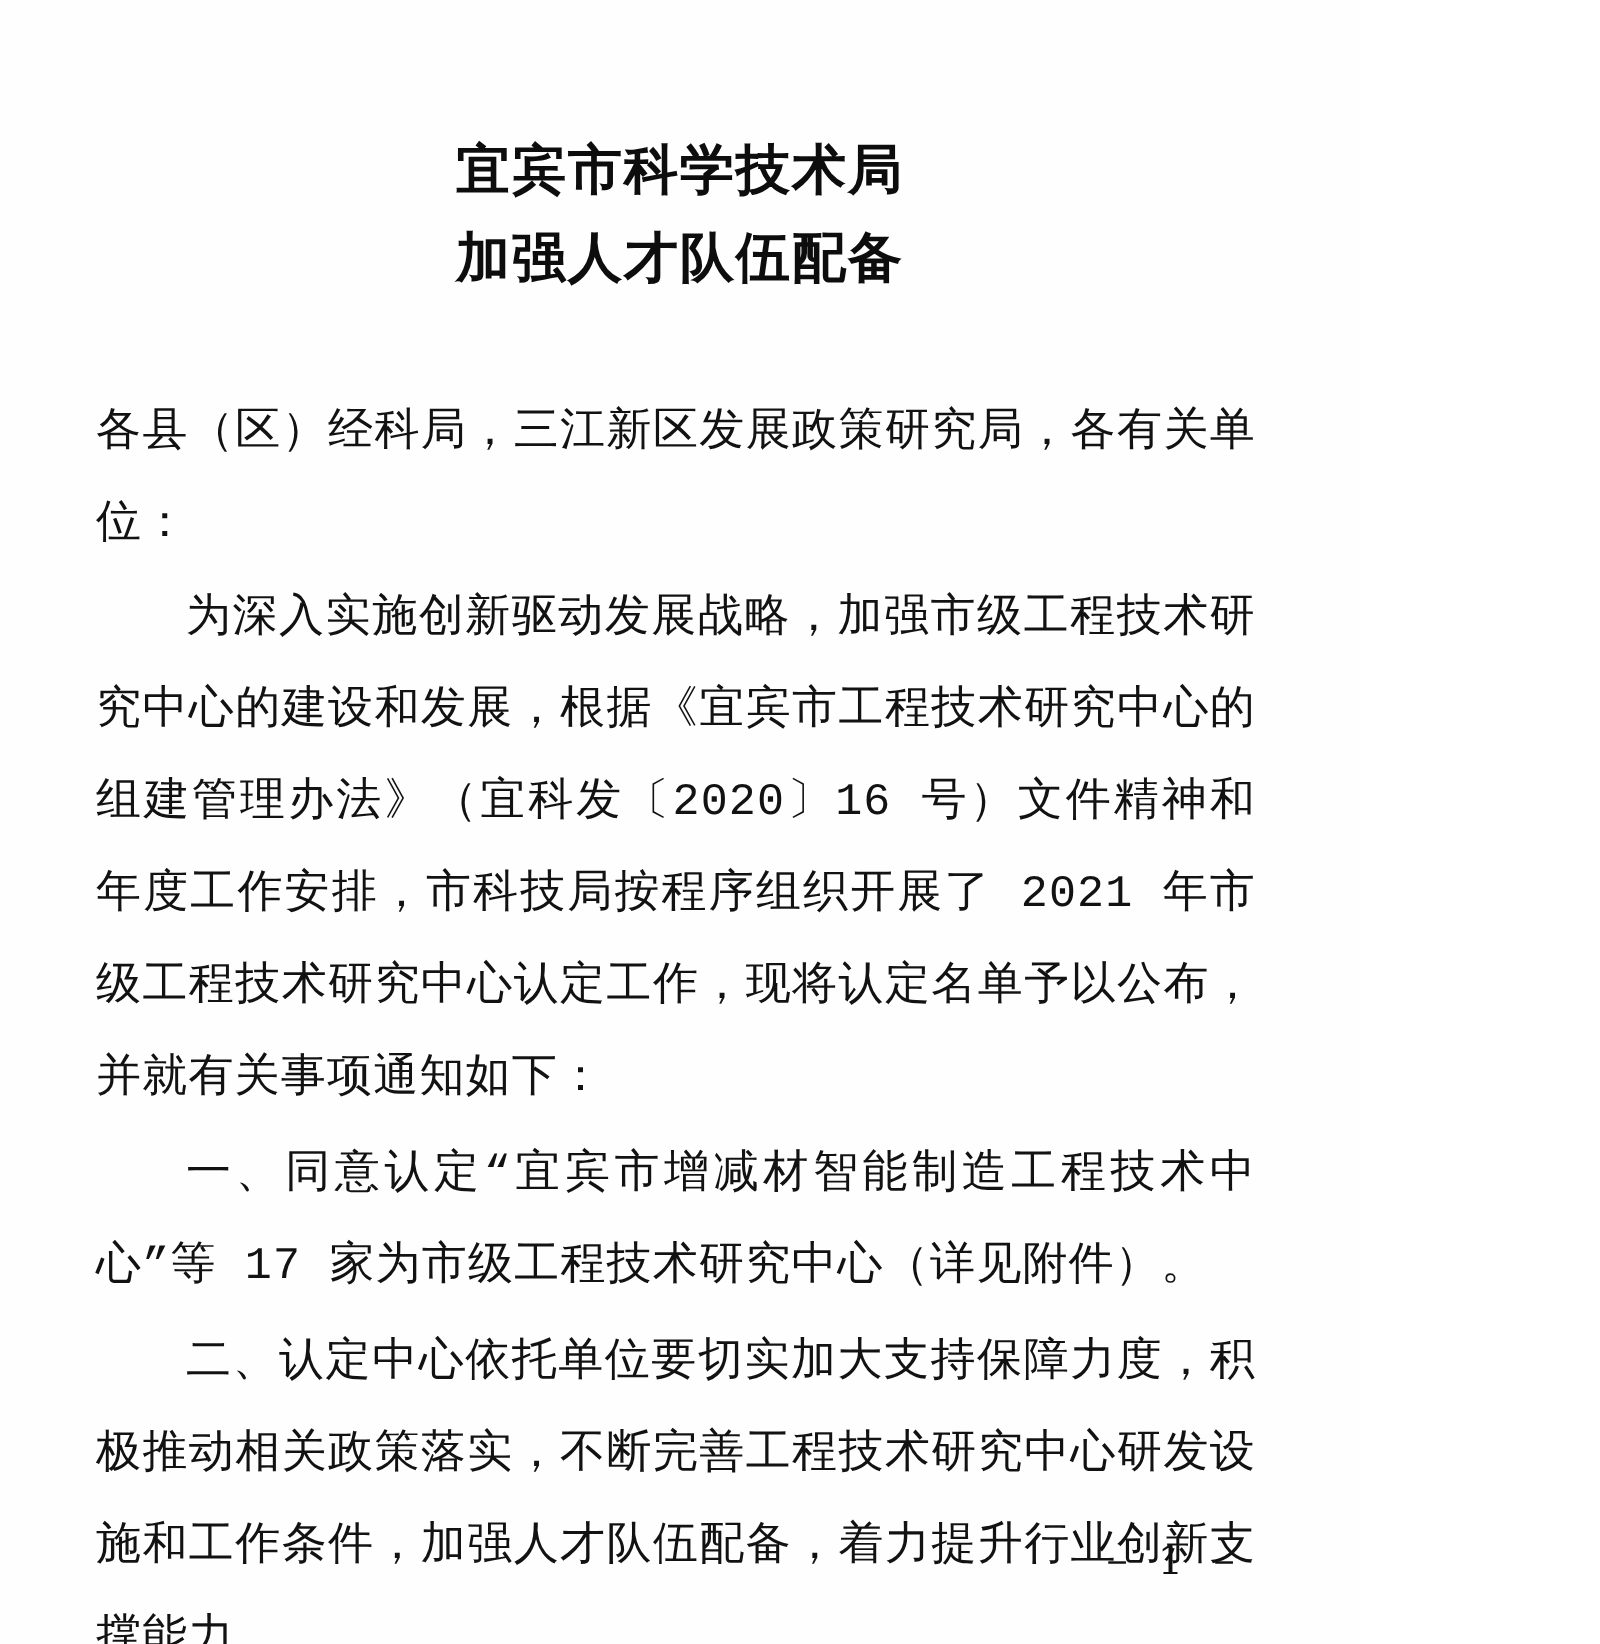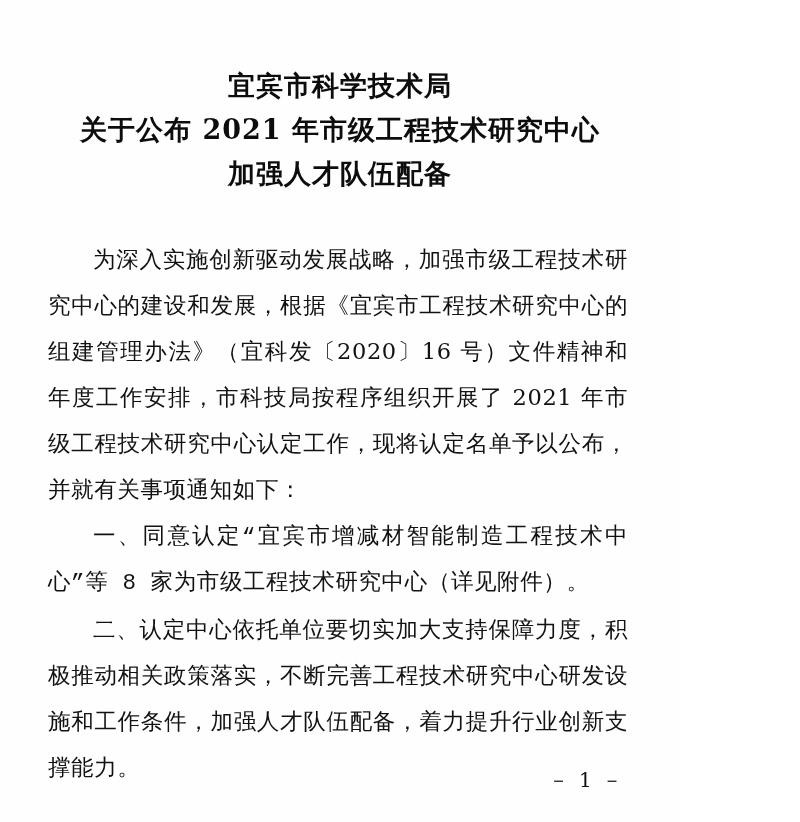--- a/index.html
+++ b/index.html
@@ -65,25 +65,25 @@
     color: #111111;
   }
 </style>
 </head>
 <body>
 
 <div class="page">
 
   <div class="doc-title">
     <span class="line">宜宾市科学技术局</span>
-    <span class="line">关于公布 2021 年市级工程技术研究中心</span>
     <span class="line">加强人才队伍配备</span>
   </div>
 
   <div class="body-block">
+    <p class="para">各县（区）经科局，三江新区发展政策研究局，各有关单位：</p>
     <p class="para indent">为深入实施创新驱动发展战略，加强市级工程技术研究中心的建设和发展，根据《宜宾市工程技术研究中心的组建管理办法》（宜科发〔2020〕16 号）文件精神和年度工作安排，市科技局按程序组织开展了 2021 年市级工程技术研究中心认定工作，现将认定名单予以公布，并就有关事项通知如下：</p>
-    <p class="para indent">一、同意认定“宜宾市增减材智能制造工程技术中心”等 8 家为市级工程技术研究中心（详见附件）。</p>
+    <p class="para indent">一、同意认定“宜宾市增减材智能制造工程技术中心”等 17 家为市级工程技术研究中心（详见附件）。</p>
     <p class="para indent">二、认定中心依托单位要切实加大支持保障力度，积极推动相关政策落实，不断完善工程技术研究中心研发设施和工作条件，加强人才队伍配备，着力提升行业创新支撑能力。</p>
   </div>
 
   <div class="page-number">－ 1 －</div>
 
 </div>
 
 </body></html>

